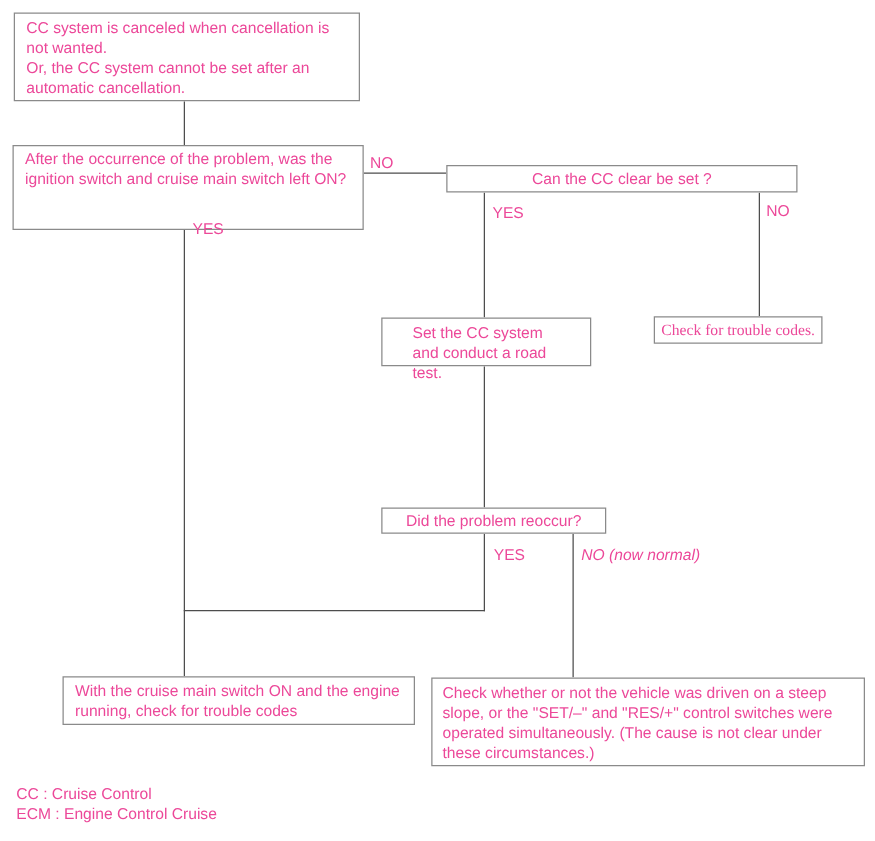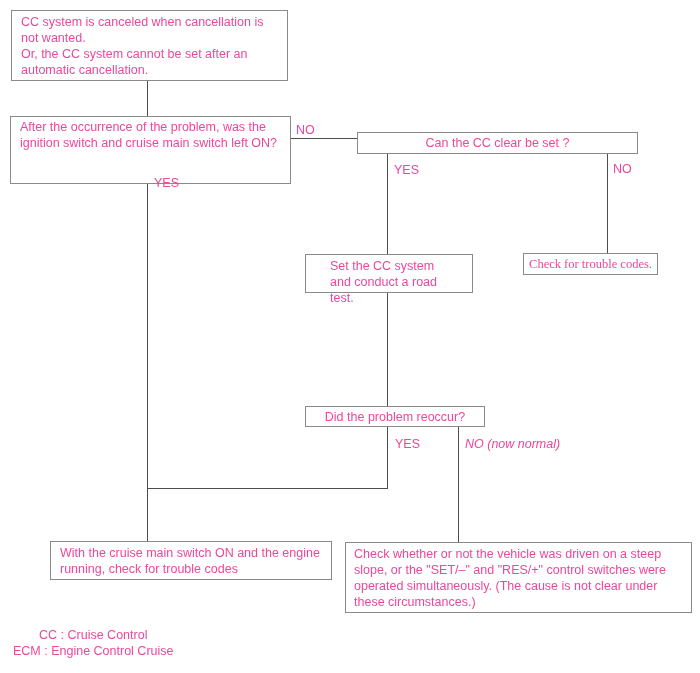--- a/index.html
+++ b/index.html
@@ -50,21 +50,21 @@
   #l8 { left: 147px; top: 168px; width: 1px;   height: 373px; } 
   #l9 { left: 458px; top: 427px; width: 1px;   height: 115px; } 
 
   #no1  { left: 296px; top: 122px; }
   #yes1 { left: 154px; top: 175px; }
   #yes2 { left: 394px; top: 162px; }
   #no2  { left: 613px; top: 161px; }
   #yes3 { left: 395px; top: 436px; }
   #no3  { left: 465px; top: 436px; font-style: italic; }
 
-  #legend { position: absolute; left: 13px; top: 627px; text-align: center; }
+  #legend { position: absolute; left: 13px; top: 627px; }
   #legend div { height: 16px; }
 </style>
 </head>
 <body>
 
 <div class="canvas">
 
   <div class="line" id="l1"></div>
   <div class="line" id="l2"></div>
   <div class="line" id="l3"></div>

